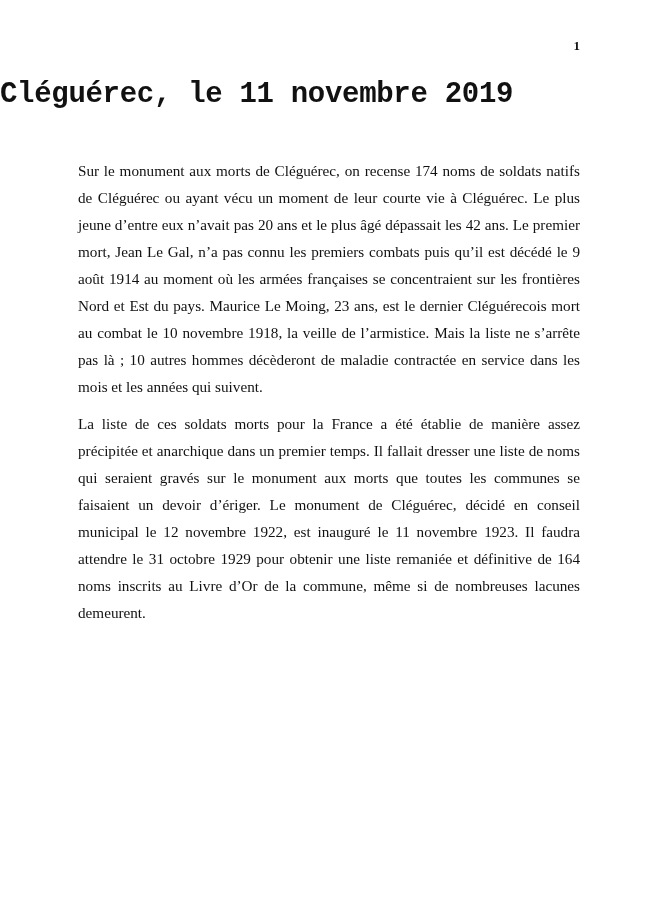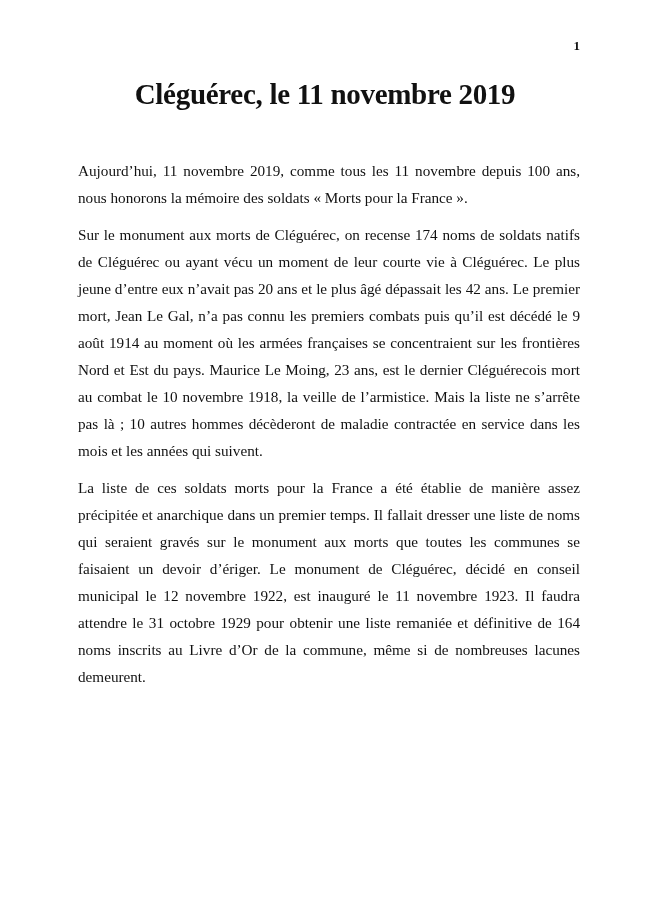--- a/index.html
+++ b/index.html
@@ -7,36 +7,35 @@
       width: 650px; height: 920px; position: relative; overflow: hidden;
       font-family: "Liberation Serif", "DejaVu Serif", serif;
       color: #111111;
     }
     .page-number {
       position: absolute; top: 38px; left: 560px; width: 20px;
       text-align: right; font-size: 13px; font-weight: bold;
     }
     .title {
       position: absolute; top: 78px; left: 0; width: 650px;
-      text-align: center; font-size: 29px; font-weight: bold;
-      font-family: Liberation Serif, serif;
+      font-size: 29px; font-weight: bold;
+      font-family: Liberation Mono, monospace;
       letter-spacing: -0.3px; margin: 0;
     }
     .body {
       position: absolute; top: 157px; left: 78px; width: 502px;
     }
     .para {
       margin: 0 0 10px 0; font-size: 15.2px; line-height: 27px;
       text-align: justify;
     }
   </style>
 </head>
 <body>
 
 <div class="page-number">1</div>
 
 <h1 class="title">Cléguérec, le 11 novembre 2019</h1>
 
 <div class="body">
-  <p class="para">Aujourd’hui, 11 novembre 2019, comme tous les 11 novembre depuis 100 ans, nous honorons la mémoire des soldats « Morts pour la France ».</p>
   <p class="para">Sur le monument aux morts de Cléguérec, on recense 174 noms  de soldats natifs de Cléguérec ou ayant vécu un moment de leur courte vie à Cléguérec. Le plus jeune d’entre eux n’avait pas 20 ans et le plus âgé dépassait les 42 ans. Le premier mort, Jean Le Gal, n’a pas connu les premiers combats puis qu’il est décédé le 9 août 1914 au moment où les armées françaises se concentraient sur les frontières Nord et Est du pays. Maurice Le Moing, 23 ans, est le dernier Cléguérecois mort au combat le 10 novembre 1918, la veille de l’armistice. Mais la liste ne s’arrête pas là ; 10 autres hommes décèderont de maladie contractée en service dans les mois et les années qui suivent.</p>
   <p class="para">La liste de ces soldats morts pour la France a été établie de manière assez précipitée et anarchique dans un premier temps. Il fallait dresser une liste de noms qui seraient gravés sur le monument aux morts que toutes les communes se faisaient un devoir d’ériger. Le monument de Cléguérec, décidé en conseil municipal le 12 novembre 1922, est inauguré le 11 novembre 1923. Il faudra attendre le 31 octobre 1929 pour obtenir une liste remaniée et définitive de 164 noms inscrits au Livre d’Or de la commune, même si de nombreuses lacunes demeurent.</p>
 </div>
 
 </body></html>

